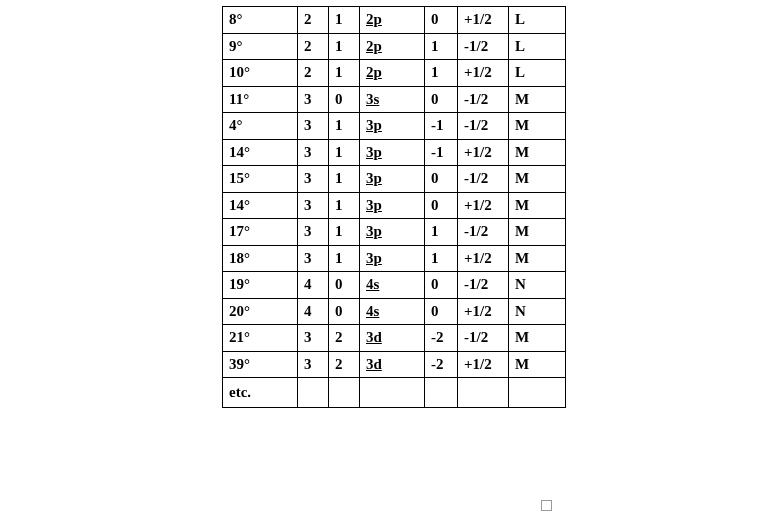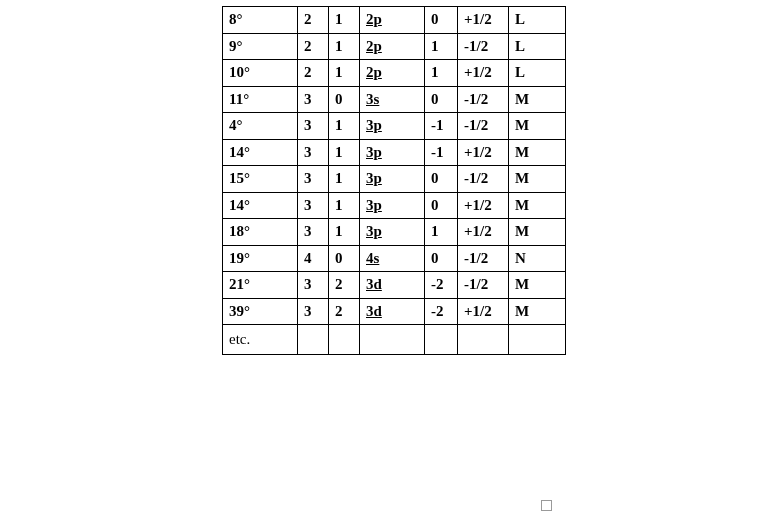--- a/index.html
+++ b/index.html
@@ -45,21 +45,21 @@
   td.c-lq   { width: 18px; }
   td.c-sub  { width: 52px; text-decoration: underline; }
   td.c-ml   { width: 20px; }
   td.c-ms   { width: 38px; }
   td.c-shell{ width: 44px; }
 
   tr.etc-row td {
     height: 20px;
   }
   tr.etc-row td.c-n {
-    font-weight: normal;
+    font-weight: bold;
   }
   .corner-marker {
     position: absolute;
     left: 541px;
     top: 500px;
     width: 9px;
     height: 9px;
     border: 1px solid #9a9a9a;
     background: #ffffff;
   }
@@ -138,35 +138,53 @@
         <tr>
           <td class="c-n">14°</td>
           <td class="c-nq">3</td>
           <td class="c-lq">1</td>
           <td class="c-sub">3p</td>
           <td class="c-ml">0</td>
           <td class="c-ms">+1/2</td>
           <td class="c-shell">M</td>
         </tr>
         <tr>
+          <td class="c-n">17°</td>
+          <td class="c-nq">3</td>
+          <td class="c-lq">1</td>
+          <td class="c-sub">3p</td>
+          <td class="c-ml">1</td>
+          <td class="c-ms">-1/2</td>
+          <td class="c-shell">M</td>
+        </tr>
+        <tr>
           <td class="c-n">18°</td>
           <td class="c-nq">3</td>
           <td class="c-lq">1</td>
           <td class="c-sub">3p</td>
           <td class="c-ml">1</td>
           <td class="c-ms">+1/2</td>
           <td class="c-shell">M</td>
         </tr>
         <tr>
           <td class="c-n">19°</td>
           <td class="c-nq">4</td>
           <td class="c-lq">0</td>
           <td class="c-sub">4s</td>
           <td class="c-ml">0</td>
           <td class="c-ms">-1/2</td>
+          <td class="c-shell">N</td>
+        </tr>
+        <tr>
+          <td class="c-n">20°</td>
+          <td class="c-nq">4</td>
+          <td class="c-lq">0</td>
+          <td class="c-sub">4s</td>
+          <td class="c-ml">0</td>
+          <td class="c-ms">+1/2</td>
           <td class="c-shell">N</td>
         </tr>
         <tr>
           <td class="c-n">21°</td>
           <td class="c-nq">3</td>
           <td class="c-lq">2</td>
           <td class="c-sub">3d</td>
           <td class="c-ml">-2</td>
           <td class="c-ms">-1/2</td>
           <td class="c-shell">M</td>

